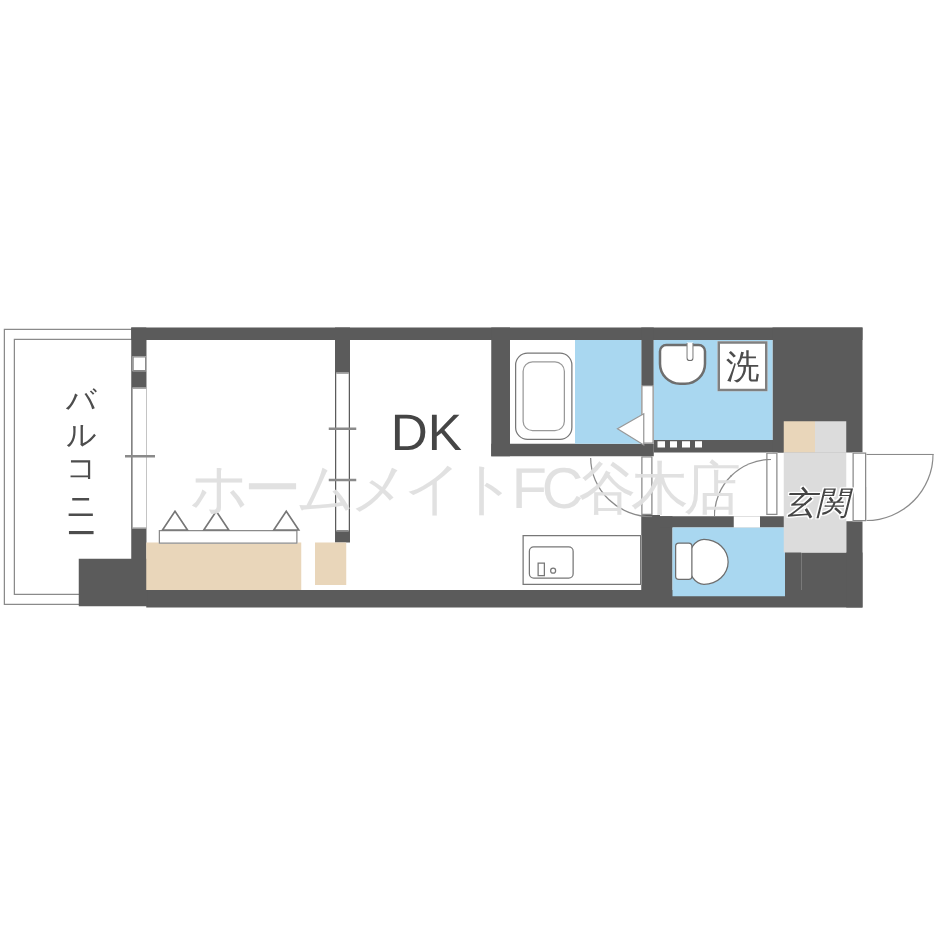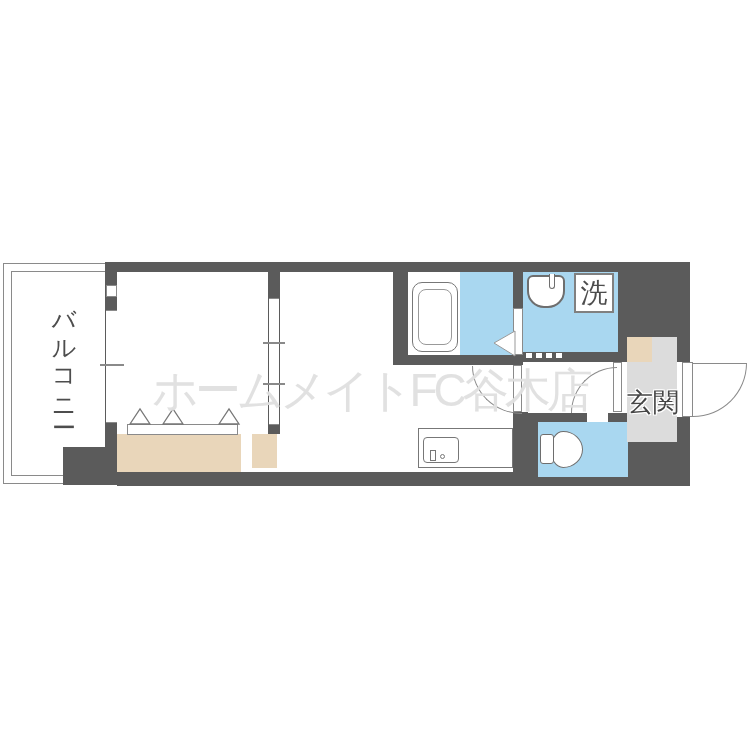--- a/index.html
+++ b/index.html
@@ -12,21 +12,21 @@
   .grayfloor{background:#dcdcdc;}
   .thinline{border:1.5px solid #8a8a8a;background:transparent;}
   .whitebox{background:#fff;border:1px solid #8a8a8a;}
   .fixture{background:#fff;border:1.5px solid #777;}
   .roomlabel{color:#454545;text-align:center;line-height:1.08;font-weight:500;}
   .smalltext{color:#4d4d4d;}
   .vert{writing-mode:vertical-rl;text-orientation:upright;letter-spacing:3px;}
   .arc{background:transparent;}
   .watermark{color:rgba(224,224,224,0.96);font-weight:normal;white-space:nowrap;
              letter-spacing:-4px;z-index:60;pointer-events:none;}
-  .halo{text-shadow:0 0 2px #fff,0 0 2px #fff,1px 1px 0 #fff,-1px -1px 0 #fff,1px -1px 0 #fff,-1px 1px 0 #fff;}
+  .halo{text-shadow:0 0 2px #fff,0 0 2px #fff,1px 1px 0 #fff,-1px -1px 0 #fff,1px -1px 0 #fff,-1px 1px 0 #fff;font-style:italic;}
 </style>
 </head>
 <body>
 
 <div class="canvas">
 
   <div class="abs thinline" style="left:3px;top:263px;width:114px;height:221px;"></div>
   <div class="abs thinline" style="left:11px;top:271px;width:106px;height:205px;"></div>
 
   <div class="abs wall" style="left:105px;top:262px;width:585px;height:10px;"></div>
@@ -100,19 +100,20 @@
   <svg class="abs" style="left:117px;top:407px;" width="130" height="18" viewBox="0 0 130 18">
     <polygon points="13,17 33,17 23,2" fill="#ffffff" stroke="#777" stroke-width="1.3"></polygon>
     <polygon points="46,17 66,17 56,2" fill="#ffffff" stroke="#777" stroke-width="1.3"></polygon>
     <polygon points="102,17 122,17 112,2" fill="#ffffff" stroke="#777" stroke-width="1.3"></polygon>
   </svg>
 
   <div class="abs smalltext vert" style="left:48px;top:293px;height:175px;font-size:24px;">バルコニー</div>
 
 
   <div class="abs roomlabel" style="left:266px;top:324px;width:150px;">
+    <div style="font-size:41px;">DK</div>
   </div>
 
   <div class="abs roomlabel halo" style="left:625px;top:388px;width:56px;font-size:26px;z-index:40;">玄関</div>
 
   <div class="abs watermark" style="left:152px;top:360px;font-size:46px;">ホームメイトFC谷木店</div>
 
 </div>
 
 </body></html>

